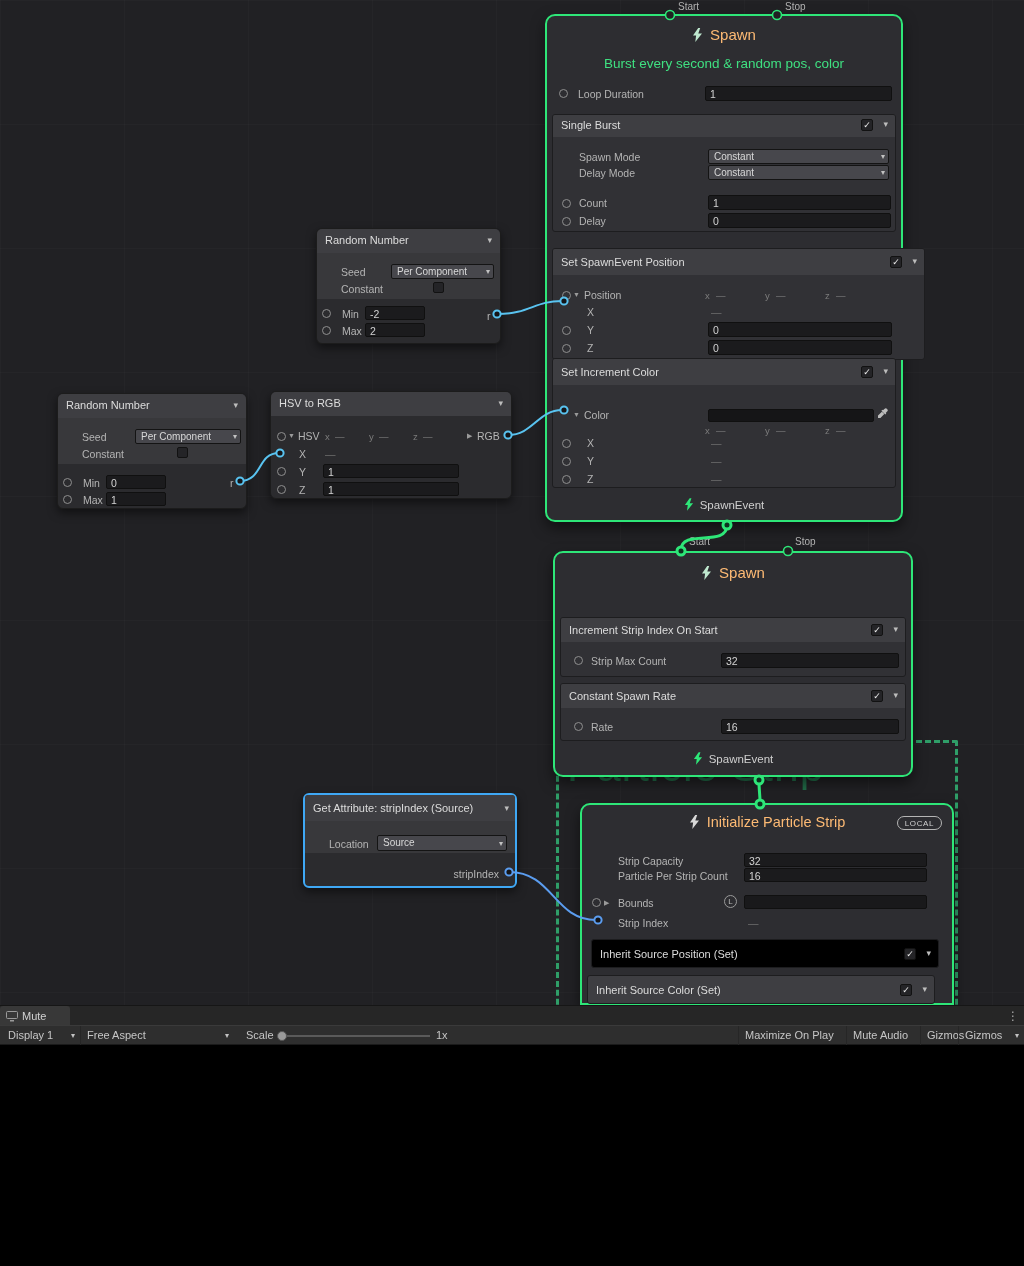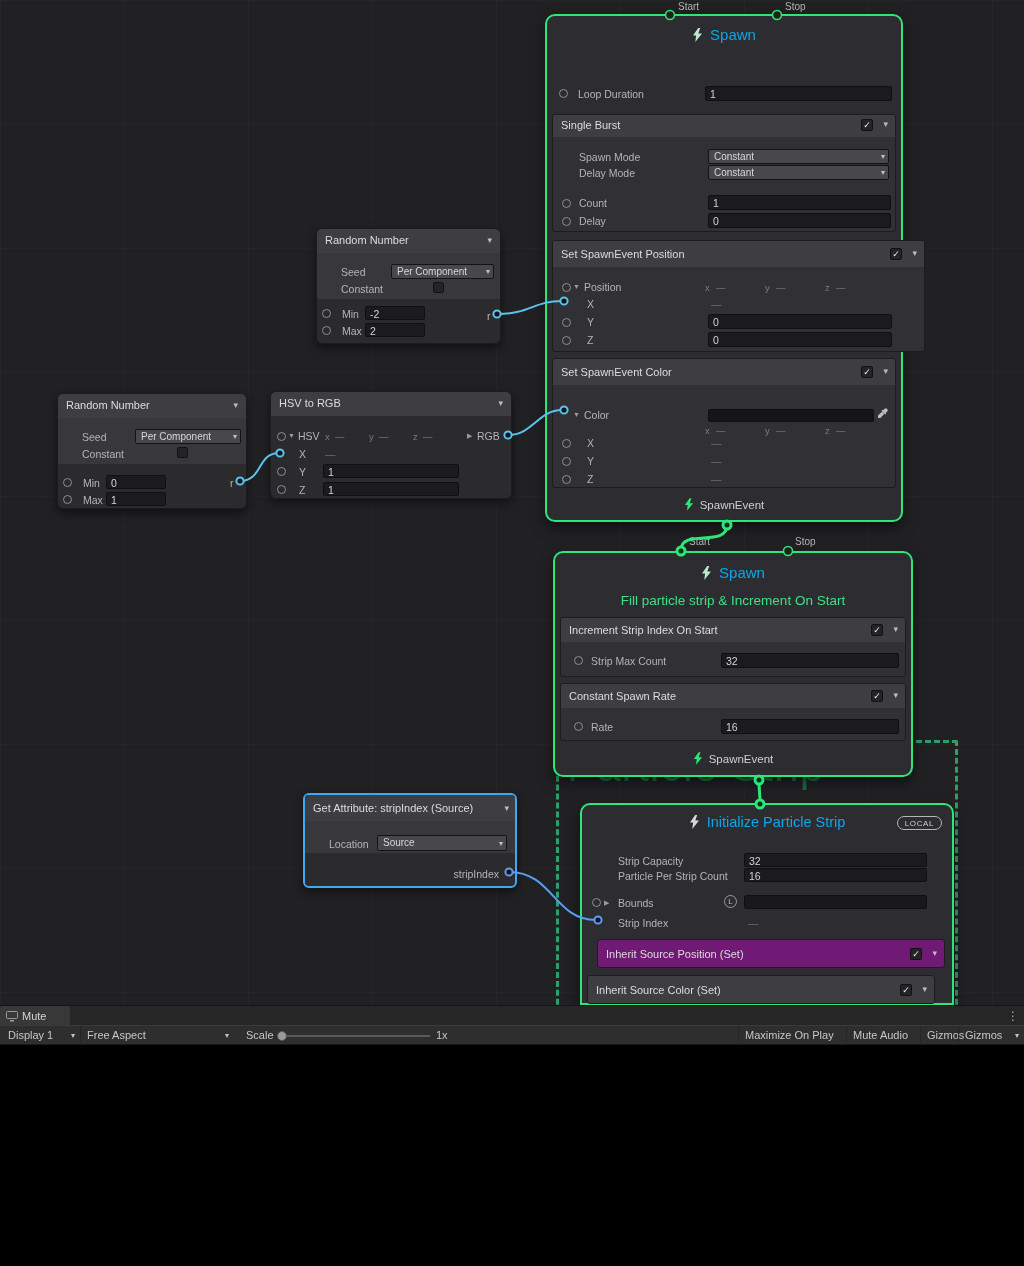--- a/index.html
+++ b/index.html
@@ -7,21 +7,21 @@
 body{position:relative;background:#000;font-family:"Liberation Sans","DejaVu Sans",sans-serif;overflow:hidden;color:#c8c8c8}
 #graph{position:absolute;left:0;top:0;width:1024px;height:1005px;background:#212124;overflow:hidden;
 background-image:linear-gradient(rgba(255,255,255,.02) 1px,transparent 1px),linear-gradient(90deg,rgba(255,255,255,.02) 1px,transparent 1px);background-size:124px 124px}
 .abs{position:absolute}
 .node{position:absolute;z-index:10;font-size:11px}
 .ctx{background:#2d2d31;border:2px solid #2ee678;border-radius:10px;box-shadow:0 6px 14px rgba(0,0,0,.5)}
 .op{background:#2b2b2e;border:1px solid #1c1c1c;border-radius:6px;box-shadow:0 4px 10px rgba(0,0,0,.5)}
 .sel{border:2px solid #3fa8f5}
 .op-hd{position:absolute;left:0;top:0;right:0;background:#3e3e42;border-radius:5px 5px 0 0;color:#dadada}
 .hd-t{position:absolute;left:8px;top:5px;font-size:11px;white-space:nowrap;color:#dcdcdc}
-.ctx-title{position:absolute;left:0;right:0;display:flex;justify-content:center;align-items:center;gap:7px;color:#0ea5e9;font-size:15px}
+.ctx-title{position:absolute;left:0;right:0;display:flex;justify-content:center;align-items:center;gap:7px;color:#fdba74;font-size:15px}
 .cmt{position:absolute;left:0;right:0;text-align:center;color:#3fe081;font-size:13.5px}
 .ftr{position:absolute;left:0;right:0;display:flex;justify-content:center;align-items:flex-end;gap:6px;color:#cfcfcf;font-size:11.5px}
 .blk{position:absolute;background:#313135;border:1px solid #1d1d1f;border-radius:3px}
 .blk-hd{position:absolute;left:0;top:0;right:0;background:#3e3e42;border-radius:2px 2px 0 0}
 .lb{position:absolute;color:#b4b4b4;font-size:10.5px;white-space:nowrap}
 .dim{color:#6e6e6e}
 .mini{position:absolute;color:#7c7c7c;font-size:9.5px;white-space:nowrap}
 .fld{position:absolute;background:#1b1b1d;border:1px solid #101010;border-radius:2px;color:#d2d2d2;font-size:10.5px;line-height:12px;padding:1px 0 0 4px;overflow:hidden;white-space:nowrap}
 .dd{position:absolute;background:#47474c;border:1px solid #141414;border-radius:2px;color:#d8d8d8;font-size:10px;line-height:12px;padding:1px 0 0 5px;overflow:hidden;white-space:nowrap}
 .dchev{position:absolute;right:3px;top:1px;font-size:8px;color:#c2c2c2}
@@ -58,20 +58,21 @@
   <span class="anchor-lb" style="left:689px;top:536px">Start</span>
   <span class="anchor-lb" style="left:795px;top:536px">Stop</span>
 
   <div class="node ctx" style="left:545px;top:14px;width:358px;height:508px">
     <div class="ctx-title" style="top:10px">
       <svg class="bolt" width="11" height="14" viewBox="0 0 11 14">
           <path d="M6.2 0 1 7.6 4.1 7.6 3.3 14 10 5.6 6.3 5.6 8.2 0 Z" fill="#bfe8cf"></path>
         </svg>
       <span>Spawn</span>
     </div>
+    <div class="cmt" style="top:40px">Burst every second &amp; random pos, color</div>
 
     <span class="pt" style="left:12px;top:73px"></span>
     <span class="lb" style="left:31px;top:72px">Loop Duration</span>
     <div class="fld" style="left:158px;top:70px;width:187px;height:15px">1</div>
 
     <div class="blk" style="left:5px;top:98px;width:344px;height:118px">
       <div class="blk-hd" style="height:22px">
         <span class="hd-t" style="top:4px">Single Burst</span>
         <span class="cb" style="right:22px;top:4px">✓</span>
         <span class="chev" style="right:7px;top:4px">▾</span>
@@ -81,21 +82,21 @@
       <span class="lb" style="left:26px;top:52px">Delay Mode</span>
       <div class="dd" style="left:155px;top:50px;width:181px;height:15px"><span>Constant</span><span class="dchev">▾</span></div>
       <span class="pt" style="left:9px;top:84px"></span>
       <span class="lb" style="left:26px;top:82px">Count</span>
       <div class="fld" style="left:155px;top:80px;width:183px;height:15px">1</div>
       <span class="pt" style="left:9px;top:102px"></span>
       <span class="lb" style="left:26px;top:100px">Delay</span>
       <div class="fld" style="left:155px;top:98px;width:183px;height:15px">0</div>
     </div>
 
-    <div class="blk" style="left:5px;top:224px;width:373px;height:112px">
+    <div class="blk" style="left:5px;top:232px;width:373px;height:112px">
       <div class="blk-hd" style="height:26px">
         <span class="hd-t" style="top:7px">Set SpawnEvent Position</span>
         <span class="cb" style="right:22px;top:7px">✓</span>
         <span class="chev" style="right:7px;top:7px">▾</span>
       </div>
       <span class="pt" style="left:9px;top:42px"></span>
       <span class="tri" style="left:20px;top:42px">▼</span>
       <span class="lb" style="left:31px;top:40px">Position</span>
       <span class="mini" style="left:152px;top:41px">x</span>
       <span class="mini" style="left:163px;top:41px">—</span>
@@ -108,21 +109,21 @@
       <span class="pt" style="left:9px;top:77px"></span>
       <span class="lb" style="left:34px;top:75px">Y</span>
       <div class="fld" style="left:155px;top:73px;width:184px;height:15px">0</div>
       <span class="pt" style="left:9px;top:95px"></span>
       <span class="lb" style="left:34px;top:93px">Z</span>
       <div class="fld" style="left:155px;top:91px;width:184px;height:15px">0</div>
     </div>
 
     <div class="blk" style="left:5px;top:342px;width:344px;height:130px">
       <div class="blk-hd" style="height:26px">
-        <span class="hd-t" style="top:7px">Set SpawnEvent Color</span>
+        <span class="hd-t" style="top:7px">Set Increment Color</span>
         <span class="cb" style="right:22px;top:7px">✓</span>
         <span class="chev" style="right:7px;top:7px">▾</span>
       </div>
       <span class="tri" style="left:20px;top:52px">▼</span>
       <span class="lb" style="left:31px;top:50px">Color</span>
       <div class="fld" style="left:155px;top:50px;width:166px;height:13px;background:#151517"></div>
       <svg class="abs" style="right:7px;top:49px" width="11" height="11" viewBox="0 0 11 11">
           <path d="M10.1.9a1.9 1.9 0 0 0-2.7 0L6 2.3l-.6-.6-1 1 3.9 3.9 1-1-.6-.6 1.4-1.4a1.9 1.9 0 0 0 0-2.7zM1 7.6 4.9 3.7 7.3 6.1 3.4 10H1z" fill="#bdbdbd"></path>
         </svg>
       <span class="mini" style="left:152px;top:66px">x</span>
@@ -214,21 +215,20 @@
     <div class="fld" style="left:52px;top:90px;width:136px;height:14px">1</div>
   </div>
 
   <div class="node ctx" style="left:553px;top:551px;width:360px;height:226px">
     <div class="ctx-title" style="top:11px">
       <svg class="bolt" width="11" height="14" viewBox="0 0 11 14">
           <path d="M6.2 0 1 7.6 4.1 7.6 3.3 14 10 5.6 6.3 5.6 8.2 0 Z" fill="#bfe8cf"></path>
         </svg>
       <span>Spawn</span>
     </div>
-    <div class="cmt" style="top:40px">Fill particle strip &amp; Increment On Start</div>
 
     <div class="blk sel" style="left:5px;top:64px;width:346px;height:60px">
       <div class="blk-hd" style="height:24px">
         <span class="hd-t" style="top:6px">Increment Strip Index On Start</span>
         <span class="cb" style="right:22px;top:6px">✓</span>
         <span class="chev" style="right:7px;top:6px">▾</span>
       </div>
       <span class="pt" style="left:13px;top:38px"></span>
       <span class="lb" style="left:30px;top:37px">Strip Max Count</span>
       <div class="fld" style="left:160px;top:35px;width:178px;height:15px">32</div>
@@ -280,21 +280,21 @@
 
     <span class="pt" style="left:10px;top:93px"></span>
     <span class="tri" style="left:22px;top:94px">▶</span>
     <span class="lb" style="left:36px;top:92px">Bounds</span>
     <span class="circ" style="left:142px;top:90px">L</span>
     <div class="fld" style="left:162px;top:90px;width:183px;height:14px;background:#19191b"></div>
 
     <span class="lb" style="left:36px;top:112px">Strip Index</span>
     <span class="lb dim" style="left:166px;top:112px">—</span>
 
-    <div class="blk" style="left:15px;top:134px;width:348px;height:29px;background:#701a75">
+    <div class="blk" style="left:9px;top:134px;width:348px;height:29px;background:#000000">
       <span class="hd-t" style="top:8px">Inherit Source Position (Set)</span>
       <span class="cb" style="right:22px;top:8px">✓</span>
       <span class="chev" style="right:7px;top:8px">▾</span>
     </div>
     <div class="blk" style="left:5px;top:170px;width:348px;height:29px;background:#3e3e42">
       <span class="hd-t" style="top:8px">Inherit Source Color (Set)</span>
       <span class="cb" style="right:22px;top:8px">✓</span>
       <span class="chev" style="right:7px;top:8px">▾</span>
     </div>
   </div>

